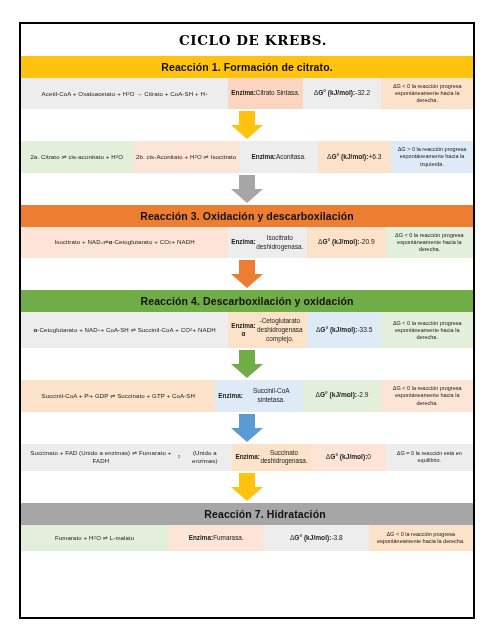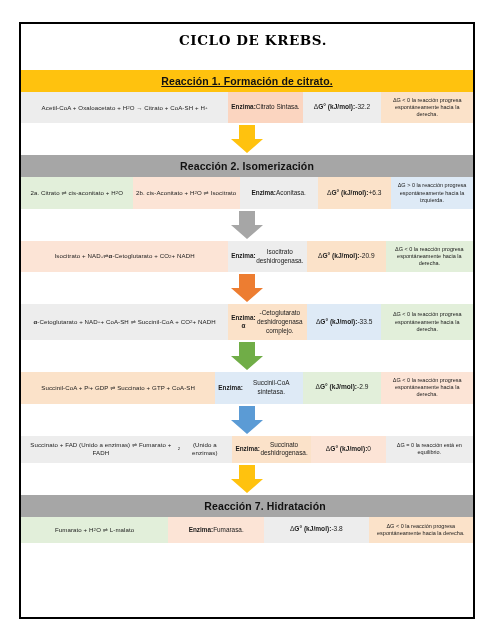--- a/index.html
+++ b/index.html
@@ -31,21 +31,21 @@
     box-sizing: border-box;
     overflow: hidden;
   }
   .doc-title {
     text-align: center;
     font-family: "DejaVu Serif", serif;
     font-weight: bold;
     font-size: 13.5px;
     letter-spacing: 0.6px;
     color: #000000;
-    padding: 9px 0 22px 0;
+    padding: 9px 0 8px 0;
     line-height: 1.1;
     margin-left: 12px;
   }
   .reaction-block {
     width: 100%;
   }
   .reaction-header {
     text-align: center;
     font-weight: bold;
     font-size: 10.5px;
@@ -105,62 +105,63 @@
   sup { font-size: 0.72em; vertical-align: 0.38em; }
 </style>
 </head>
 <body>
 
 <div id="page">
   <div id="sheet">
     <div class="doc-title">CICLO DE KREBS.</div>
     <div id="reactions-container">
         <div class="reaction-block">
-          <div class="reaction-header" style="background: rgb(255, 194, 14); text-decoration: underline;">Reacción 1. Formación de citrato.</div>
+          <div class="reaction-header" style="background: rgb(255, 194, 14);">Reacción 1. Formación de citrato.</div>
           <div class="reaction-row">
             <div class="cell eq" style="background: rgb(237, 237, 237); flex: 47 1 0px;">Acetil-CoA + Oxaloacetato + H<sub>2</sub>O → Citrato + CoA-SH + H<sup>+</sup></div>
             <div class="cell enz" style="background: rgb(251, 213, 192); flex: 16 1 0px;"><b>Enzima:</b> Citrato Sintasa.</div>
             <div class="cell dg" style="background: rgb(237, 237, 237); flex: 17 1 0px;">Δ<b>G° (kJ/mol):</b> -32.2</div>
             <div class="cell note" style="background: rgb(251, 226, 201); flex: 20 1 0px;">ΔG &lt; 0 la reacción progresa espontáneamente hacia la derecha.</div>
           </div>
           <div class="spacer">
             <svg class="arrow" viewBox="0 0 36 28" xmlns="http://www.w3.org/2000/svg">
               <polygon points="10,0 26,0 26,14 34,14 18,28 2,14 10,14" fill="#FFC20E"></polygon>
             </svg>
           </div>
         </div>
         <div class="reaction-block">
-          <div class="reaction-header" style="background: rgb(166, 166, 166);">Reacción 2. Isomerización</div>
           <div class="reaction-row">
             <div class="cell eq" style="background: rgb(226, 239, 218); flex: 25 1 0px;">2a. Citrato ⇌ cis-aconitato + H<sub>2</sub>O</div>
             <div class="cell eq" style="background: rgb(252, 228, 214); flex: 24 1 0px;">2b. cis-Aconitato + H<sub>2</sub>O ⇌ Isocitrato</div>
             <div class="cell enz" style="background: rgb(237, 237, 237); flex: 17 1 0px;"><b>Enzima:</b> Aconitasa.</div>
             <div class="cell dg" style="background: rgb(251, 226, 201); flex: 16 1 0px;">Δ<b>G° (kJ/mol):</b> +6.3</div>
             <div class="cell note" style="background: rgb(222, 234, 246); flex: 18 1 0px;">ΔG &gt; 0 la reacción progresa espontáneamente hacia la izquierda.</div>
           </div>
           <div class="spacer">
             <svg class="arrow" viewBox="0 0 36 28" xmlns="http://www.w3.org/2000/svg">
               <polygon points="10,0 26,0 26,14 34,14 18,28 2,14 10,14" fill="#A6A6A6"></polygon>
             </svg>
           </div>
         </div>
         <div class="reaction-block">
+          <div class="reaction-header" style="background: rgb(237, 125, 49);">Reacción 3. Oxidación y descarboxilación</div>
           <div class="reaction-row">
             <div class="cell eq" style="background: rgb(252, 228, 214); flex: 47 1 0px;">Isocitrato + NAD<sup>+</sup> ⇌ <b>α</b>-Cetoglutarato + CO<sub>2</sub> + NADH</div>
             <div class="cell enz" style="background: rgb(237, 237, 237); flex: 17 1 0px;"><b>Enzima:</b> Isocitrato deshidrogenasa.</div>
             <div class="cell dg" style="background: rgb(251, 226, 201); flex: 17 1 0px;">Δ<b>G° (kJ/mol):</b> -20.9</div>
             <div class="cell note" style="background: rgb(226, 239, 218); flex: 19 1 0px;">ΔG &lt; 0 la reacción progresa espontáneamente hacia la derecha.</div>
           </div>
           <div class="spacer">
             <svg class="arrow" viewBox="0 0 36 28" xmlns="http://www.w3.org/2000/svg">
               <polygon points="10,0 26,0 26,14 34,14 18,28 2,14 10,14" fill="#ED7D31"></polygon>
             </svg>
           </div>
         </div>
         <div class="reaction-block">
+          <div class="reaction-header" style="background: rgb(112, 173, 71);">Reacción 4. Descarboxilación y oxidación</div>
           <div class="reaction-row">
             <div class="cell eq" style="background: rgb(237, 237, 237); flex: 47 1 0px;"><b>α</b>-Cetoglutarato + NAD<sup>+</sup> + CoA-SH ⇌ Succinil-CoA + CO<sub>2</sub> + NADH</div>
             <div class="cell enz" style="background: rgb(251, 226, 201); flex: 17 1 0px;"><b>Enzima: α</b>-Cetoglutarato deshidrogenasa complejo.</div>
             <div class="cell dg" style="background: rgb(222, 234, 246); flex: 16 1 0px;">Δ<b>G° (kJ/mol):</b> -33.5</div>
             <div class="cell note" style="background: rgb(226, 239, 218); flex: 20 1 0px;">ΔG &lt; 0 la reacción progresa espontáneamente hacia la derecha.</div>
           </div>
           <div class="spacer">
             <svg class="arrow" viewBox="0 0 36 28" xmlns="http://www.w3.org/2000/svg">
               <polygon points="10,0 26,0 26,14 34,14 18,28 2,14 10,14" fill="#70AD47"></polygon>
             </svg>

